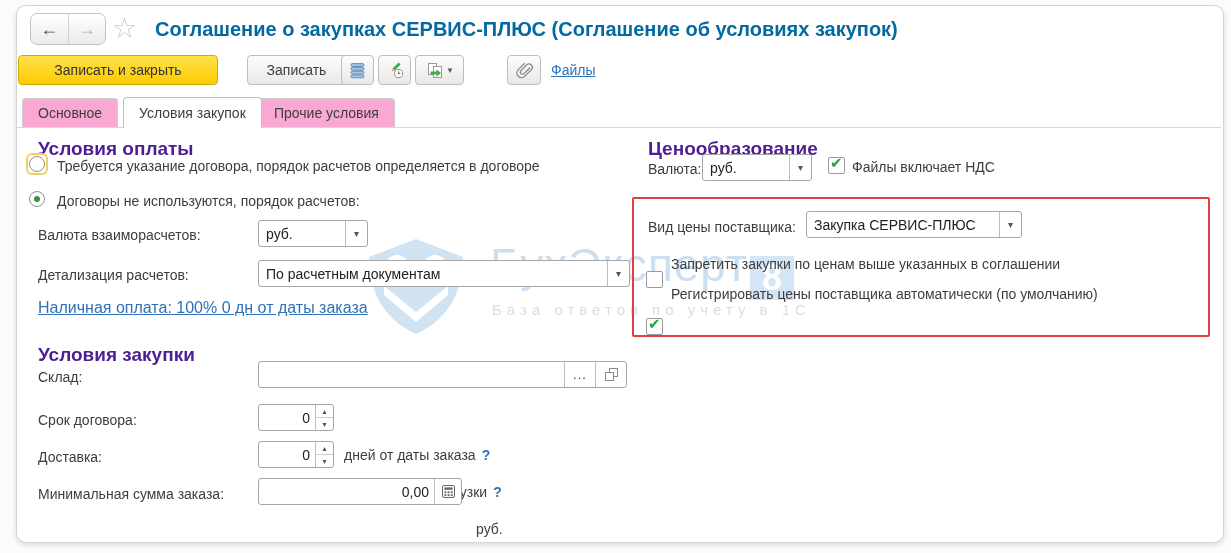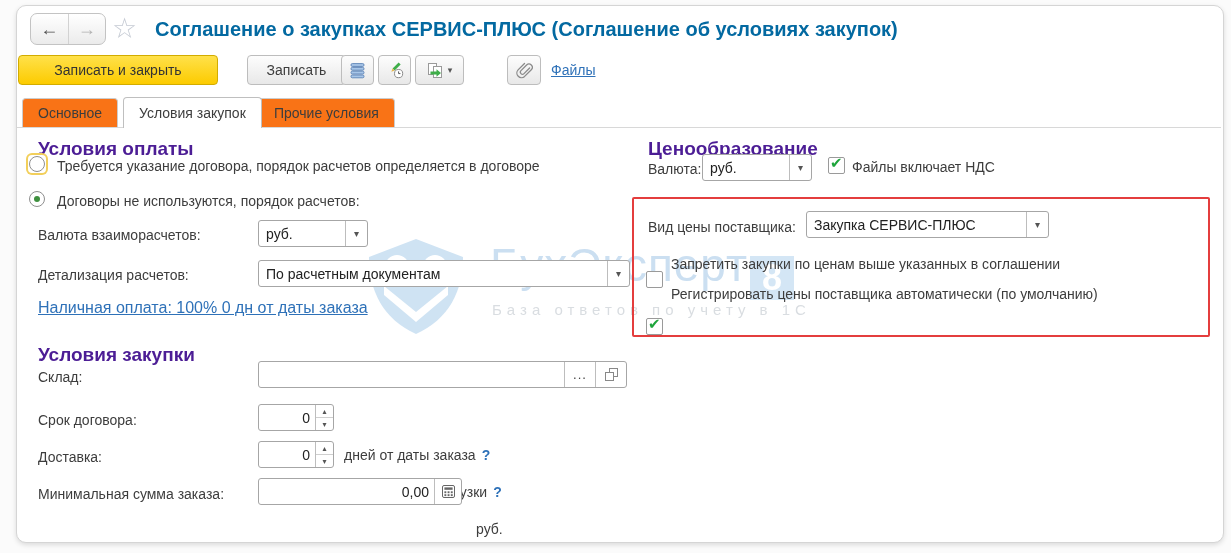--- a/index.html
+++ b/index.html
@@ -35,21 +35,21 @@
     display:flex;align-items:center;justify-content:center;box-sizing:border-box;cursor:default;}
   .btn-yellow{left:18px;top:55px;width:200px;background:linear-gradient(#ffe14a,#fccb00);
     border-color:#d2ac00;font-weight:normal;color:#333;}
   .btn-save{left:231px;top:55px;width:99px;margin-left:16px;}
   .iconbtn{top:55px;width:33px;}
   .files-link{left:551px;top:62px;font-size:14px;color:#2e71b8;text-decoration:underline;}
   .caret-sm{font-size:9px;color:#555;margin-left:4px;}
   
   .tabbar{left:17px;top:97px;width:1204px;height:30px;border-bottom:1px solid #d8d8d8;}
   .tab{position:absolute;top:1px;height:29px;padding:0 15px;display:flex;align-items:center;
-    font-size:14px;background:#f97316;border:1px solid #cccccc;border-bottom:none;
+    font-size:14px;background:#f9a8d4;border:1px solid #cccccc;border-bottom:none;
     border-radius:4px 4px 0 0;color:#3d3d3d;box-sizing:border-box;white-space:nowrap;}
   .tab.active{top:0;height:31px;background:#fff;border-color:#bfbfbf;z-index:1;}
   
   .sect{font-size:19px;font-weight:bold;color:#4c1d95;white-space:nowrap;}
   .lbl{font-size:14px;color:#3d3d3d;white-space:nowrap;}
   .fld{box-sizing:border-box;height:27px;border:1px solid #a6a6a6;border-radius:3px;background:#fff;
     display:flex;align-items:stretch;font-size:14px;color:#222;}
   .fld .txt{padding:0 7px;flex:1;display:flex;align-items:center;white-space:nowrap;overflow:hidden;}
   .seg{width:21px;border-left:1px solid #bdbdbd;display:flex;align-items:center;justify-content:center;
     color:#555;font-size:10px;flex:none;}
@@ -243,21 +243,21 @@
   <div class="abs fld" style="left:702px;top:154px;width:110px;">
     <div class="txt">руб.</div>
     <div class="seg">▾</div>
   </div>
   <div class="abs checkbox" style="left:828px;top:157px;" data-checked="true">
     <span class="check-glyph">✔</span>
   </div>
   <div class="abs lbl" style="left:852px;top:159px;">Файлы включает НДС</div>
 
   <div class="abs lbl" style="left:648px;top:219px;">Вид цены поставщика:</div>
-  <div class="abs fld" style="left:806px;top:211px;width:243px;">
+  <div class="abs fld" style="left:806px;top:211px;width:216px;">
     <div class="txt">Закупка СЕРВИС-ПЛЮС</div>
     <div class="seg">▾</div>
   </div>
 
   <div class="abs checkbox" style="left:646px;top:254px;" data-checked="false">
     
   </div>
   <div class="abs lbl" style="left:671px;top:256px;">Запретить закупки по ценам выше указанных в соглашении</div>
 
   <div class="abs checkbox" style="left:646px;top:284px;" data-checked="true">

